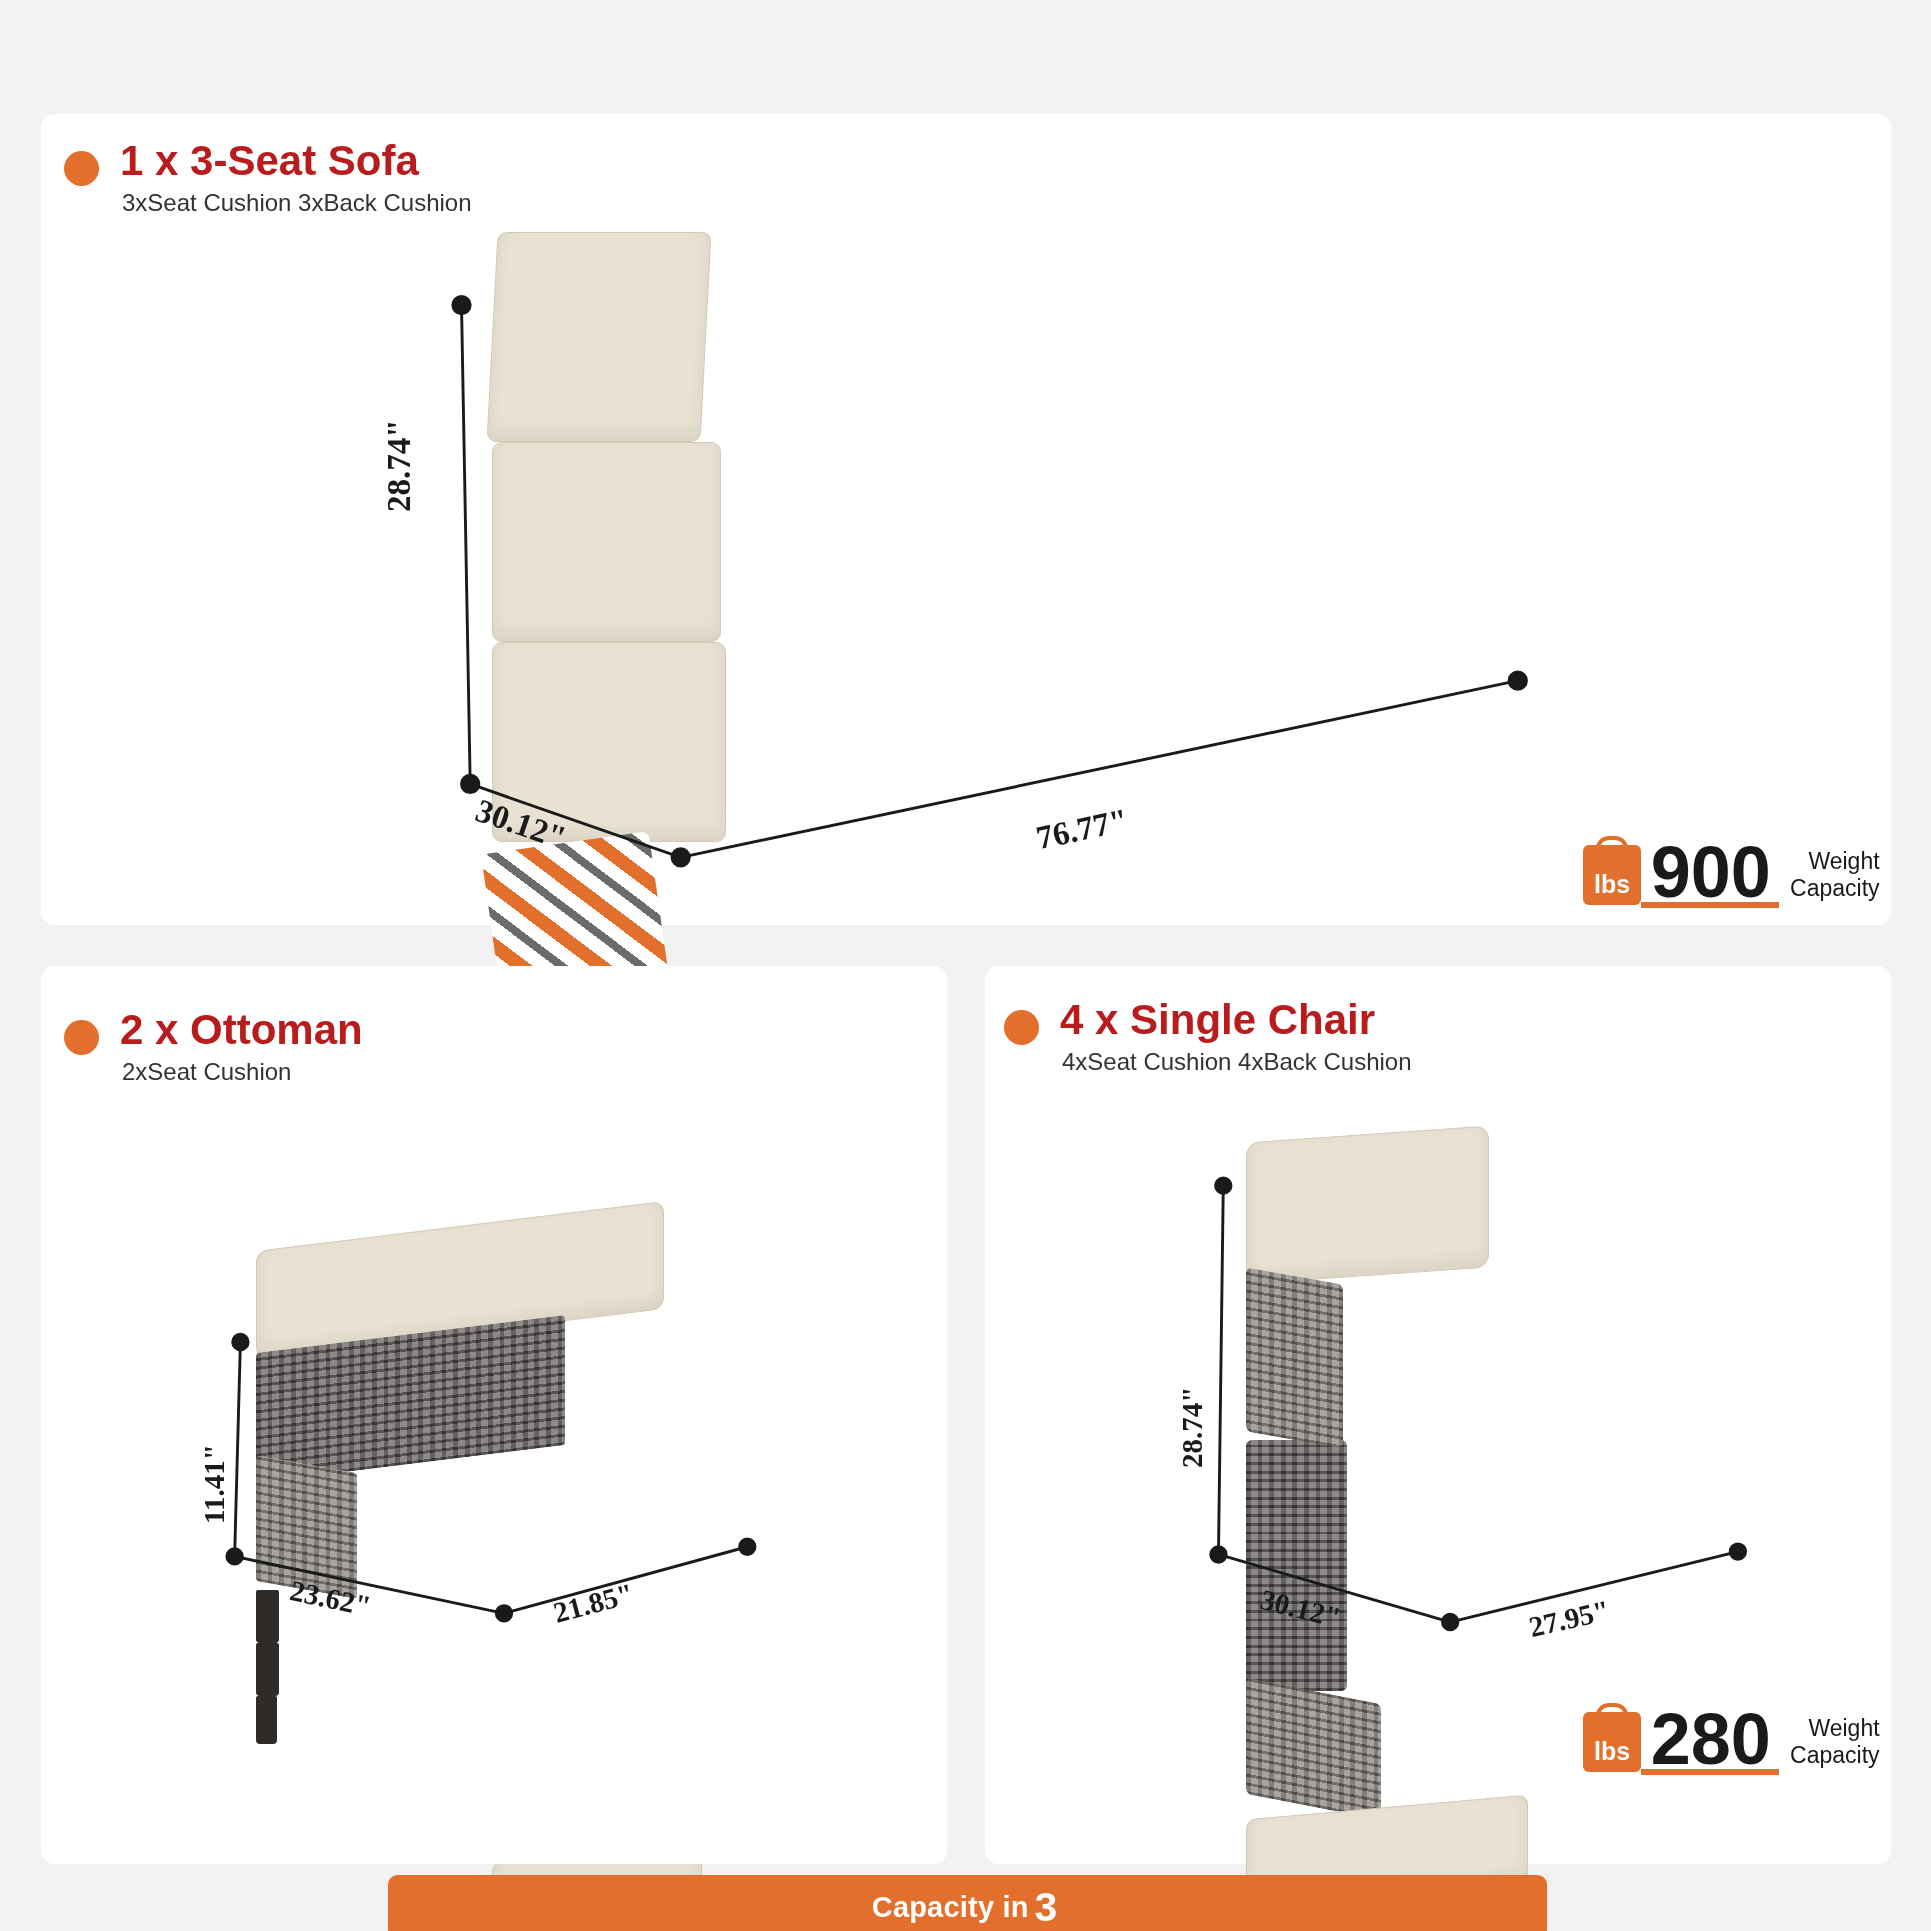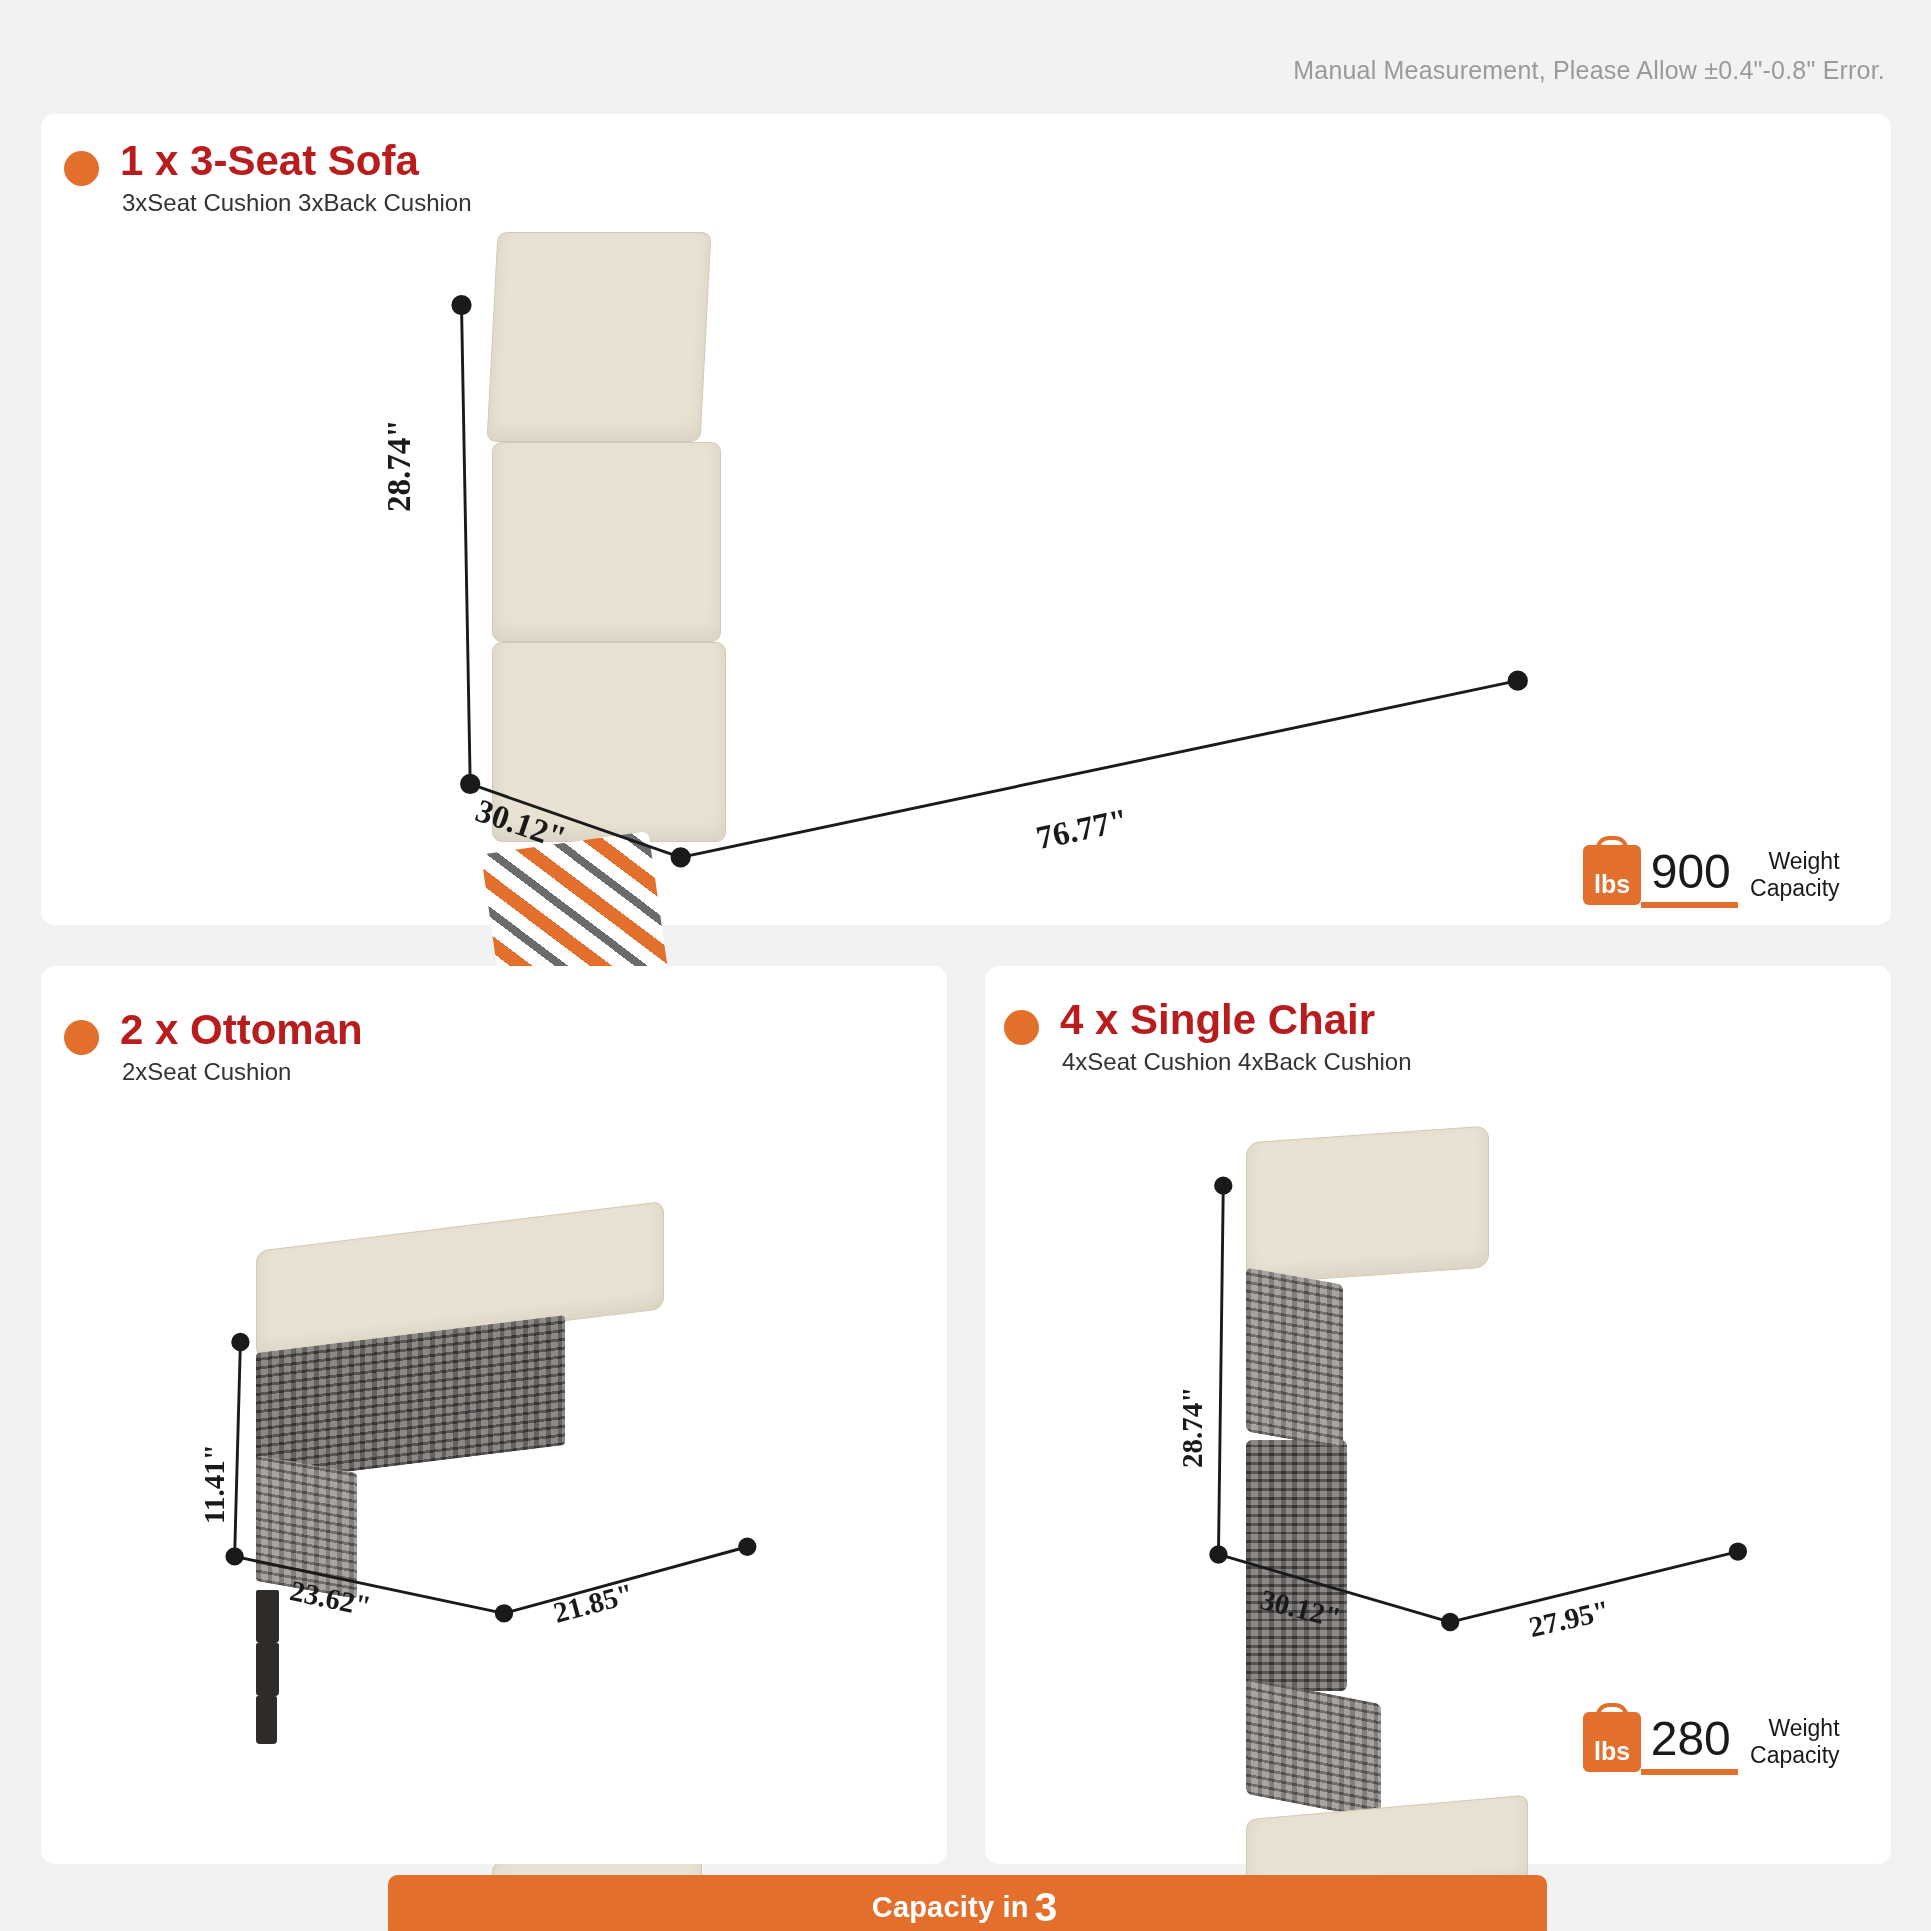--- a/index.html
+++ b/index.html
@@ -90,22 +90,22 @@
     position: absolute;
     top: -8.7px; left: 50%;
     transform: translateX(-50%);
     width: 25px; height: 13.5px;
     border: 4.8px solid #e2702c;
     border-bottom: none;
     border-radius: 13.5px 13.5px 0 0;
     background: transparent;
   }
   .weight .num {
-    font-size: 48px;
-    font-weight: normal;
+    font-size: 72px;
+    font-weight: bold;
     color: #1a1a1a;
     line-height: 60px;
     padding: 0 7.7px 0 9.7px;
     border-bottom: 6.8px solid #e2702c;
   }
   .weight .cap {
     font-size: 23px;
     color: #1a1a1a;
     line-height: 27px;
     margin-left: 11.6px;
@@ -172,21 +172,20 @@
     background:
       repeating-linear-gradient(45deg, #e2702c 0 13.5px, #ffffff 13.5px 27px, #6b6b6b 27px 35px, #ffffff 35px 48px);
     border-radius: 7.7px;
   }
 </style>
 </head>
 <body>
 
 <div id="page">
 
-  <div class="top-note">Manual Measurement, Please Allow ±0.4"-0.8" Error.</div>
 
   <div class="card" id="card-sofa"></div>
 
   <div class="head" id="head-sofa">
     <div class="bullet"></div>
     <div class="title">1 x 3-Seat Sofa</div>
     <div class="sub">3xSeat Cushion  3xBack Cushion</div>
   </div>
 
   <div class="art" id="sofa-art" style="left:492px; top:232px; width:1052px; height:560px;">

